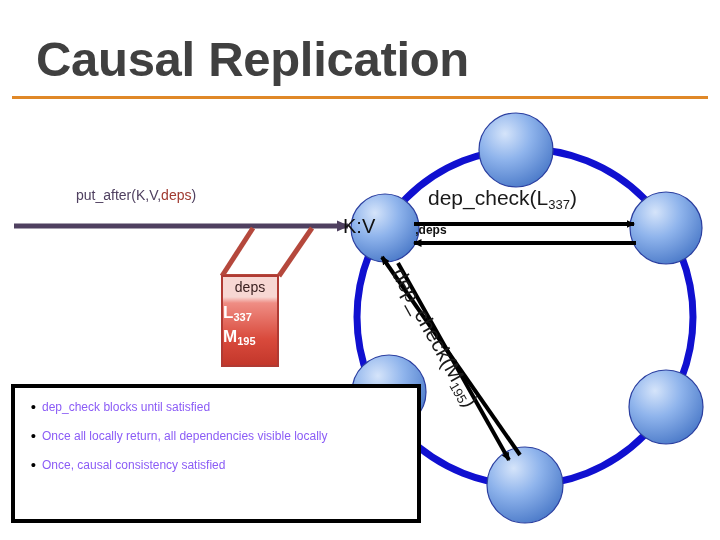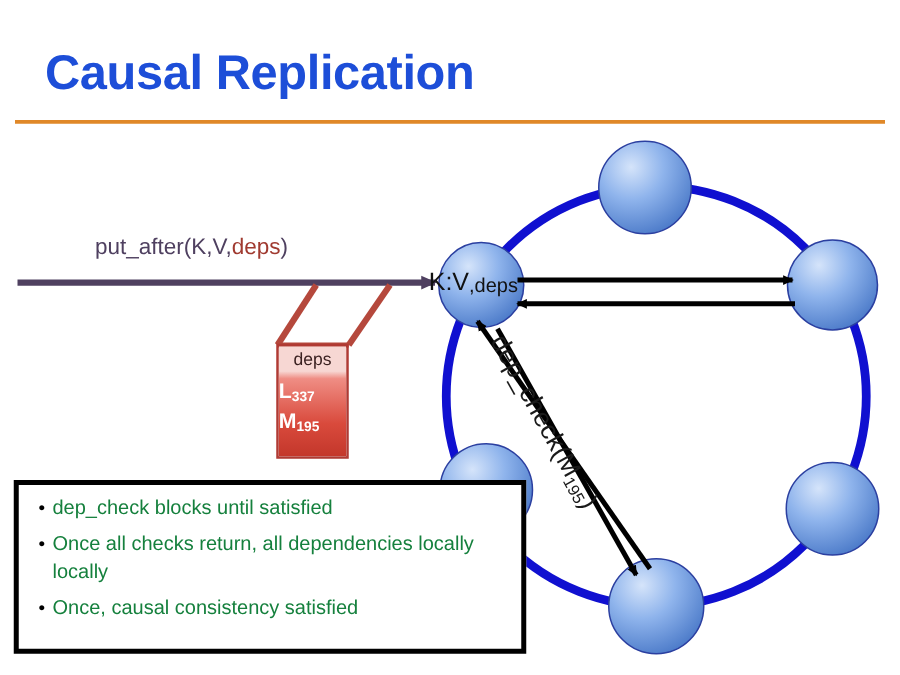--- a/index.html
+++ b/index.html
@@ -18,23 +18,23 @@
     overflow: hidden;
   }
 
   
   #title {
     position: absolute;
     left: 36px;
     top: 36px;
     font-family: "Liberation Sans", sans-serif;
     font-weight: bold;
-    font-size: 39px;
+    font-size: 49px;
     line-height: 46px;
-    color: #1d4ed8;
+    color: #404040;
     letter-spacing: -0.3px;
     white-space: nowrap;
   }
   #title-rule {
     position: absolute;
     left: 12px;
     top: 96px;
     width: 696px;
     height: 3px;
     background: #e08828;
@@ -51,21 +51,21 @@
 
   
   .lbl {
     position: absolute;
     white-space: nowrap;
     font-family: "Liberation Sans", sans-serif;
   }
   #put-after-label {
     left: 76px;
     top: 187px;
-    font-size: 18px;
+    font-size: 14px;
     color: #4f4060;
   }
   #put-after-label .deps-part { color: #a03a30; }
 
   #dep-check-l-label {
     left: 428px;
     top: 186px;
     font-size: 21px;
     color: #1a1a1a;
   }
@@ -87,23 +87,24 @@
   }
 
   
   #kv-node-label {
     left: 343px;
     top: 215px;
     font-size: 20px;
     color: #111111;
   }
   #kv-node-label .kv-sub {
-    font-size: 16px;
-    font-weight: normal;
+    font-size: 12px;
+    font-weight: bold;
     vertical-align: -0.12em;
+    margin-left: 40px;
   }
 
   
   #deps-callout {
     position: absolute;
     left: 221px;
     top: 275px;
     width: 58px;
     height: 92px;
     border: 2px solid #b03a33;
@@ -160,23 +161,23 @@
   .bullet-dot {
     flex: 0 0 auto;
     width: 17px;
     font-size: 15px;
     line-height: 22px;
     color: #000000;
     text-align: center;
   }
   .bullet-text {
     flex: 1 1 auto;
-    font-size: 16px;
+    font-size: 12px;
     line-height: 22px;
-    color: #15803d;
+    color: #8b5cf6;
   }
 </style>
 </head>
 <body>
 
 <div id="slide">
 
   <div id="title" class="lbl">Causal Replication</div>
   <div id="title-rule"></div>
 
@@ -214,37 +215,38 @@
     <line x1="636" y1="243" x2="414" y2="243" stroke="#000000" stroke-width="4" marker-end="url(#blkArrow)"></line>
 
     <line x1="398" y1="263" x2="509" y2="460" stroke="#000000" stroke-width="4" marker-end="url(#blkArrow)"></line>
     <line x1="520" y1="455" x2="382" y2="257" stroke="#000000" stroke-width="4" marker-end="url(#blkArrow)"></line>
   </svg>
 
   <div id="put-after-label" class="lbl"><span>put_after(K,V,</span><span class="deps-part">deps</span><span>)</span></div>
 
   <div id="kv-node-label" class="lbl"><span>K:V</span><span class="kv-sub">,deps</span></div>
 
+  <div id="dep-check-l-label" class="lbl"><span>dep_check(L</span><span class="sub">337</span><span>)</span></div>
 
   <div id="dep-check-m-label" class="lbl"><span>dep_check(M</span><span class="sub">195</span><span>)</span></div>
 
   <div id="deps-callout">
     <div id="deps-callout-title">deps</div>
     <div id="deps-callout-item-1"><span>L</span><span class="wsub">337</span></div>
     <div id="deps-callout-item-2"><span>M</span><span class="wsub">195</span></div>
   </div>
 
   <div id="bullet-box">
     <div class="bullet-row">
       <div class="bullet-dot">•</div>
       <div class="bullet-text">dep_check blocks until satisfied</div>
     </div>
     <div class="bullet-row">
       <div class="bullet-dot">•</div>
-      <div class="bullet-text">Once all checks return, all dependencies locally locally</div>
+      <div class="bullet-text">Once all locally return, all dependencies visible locally</div>
     </div>
     <div class="bullet-row">
       <div class="bullet-dot">•</div>
       <div class="bullet-text">Once, causal consistency satisfied</div>
     </div>
   </div>
 
 </div>
 
 </body></html>

